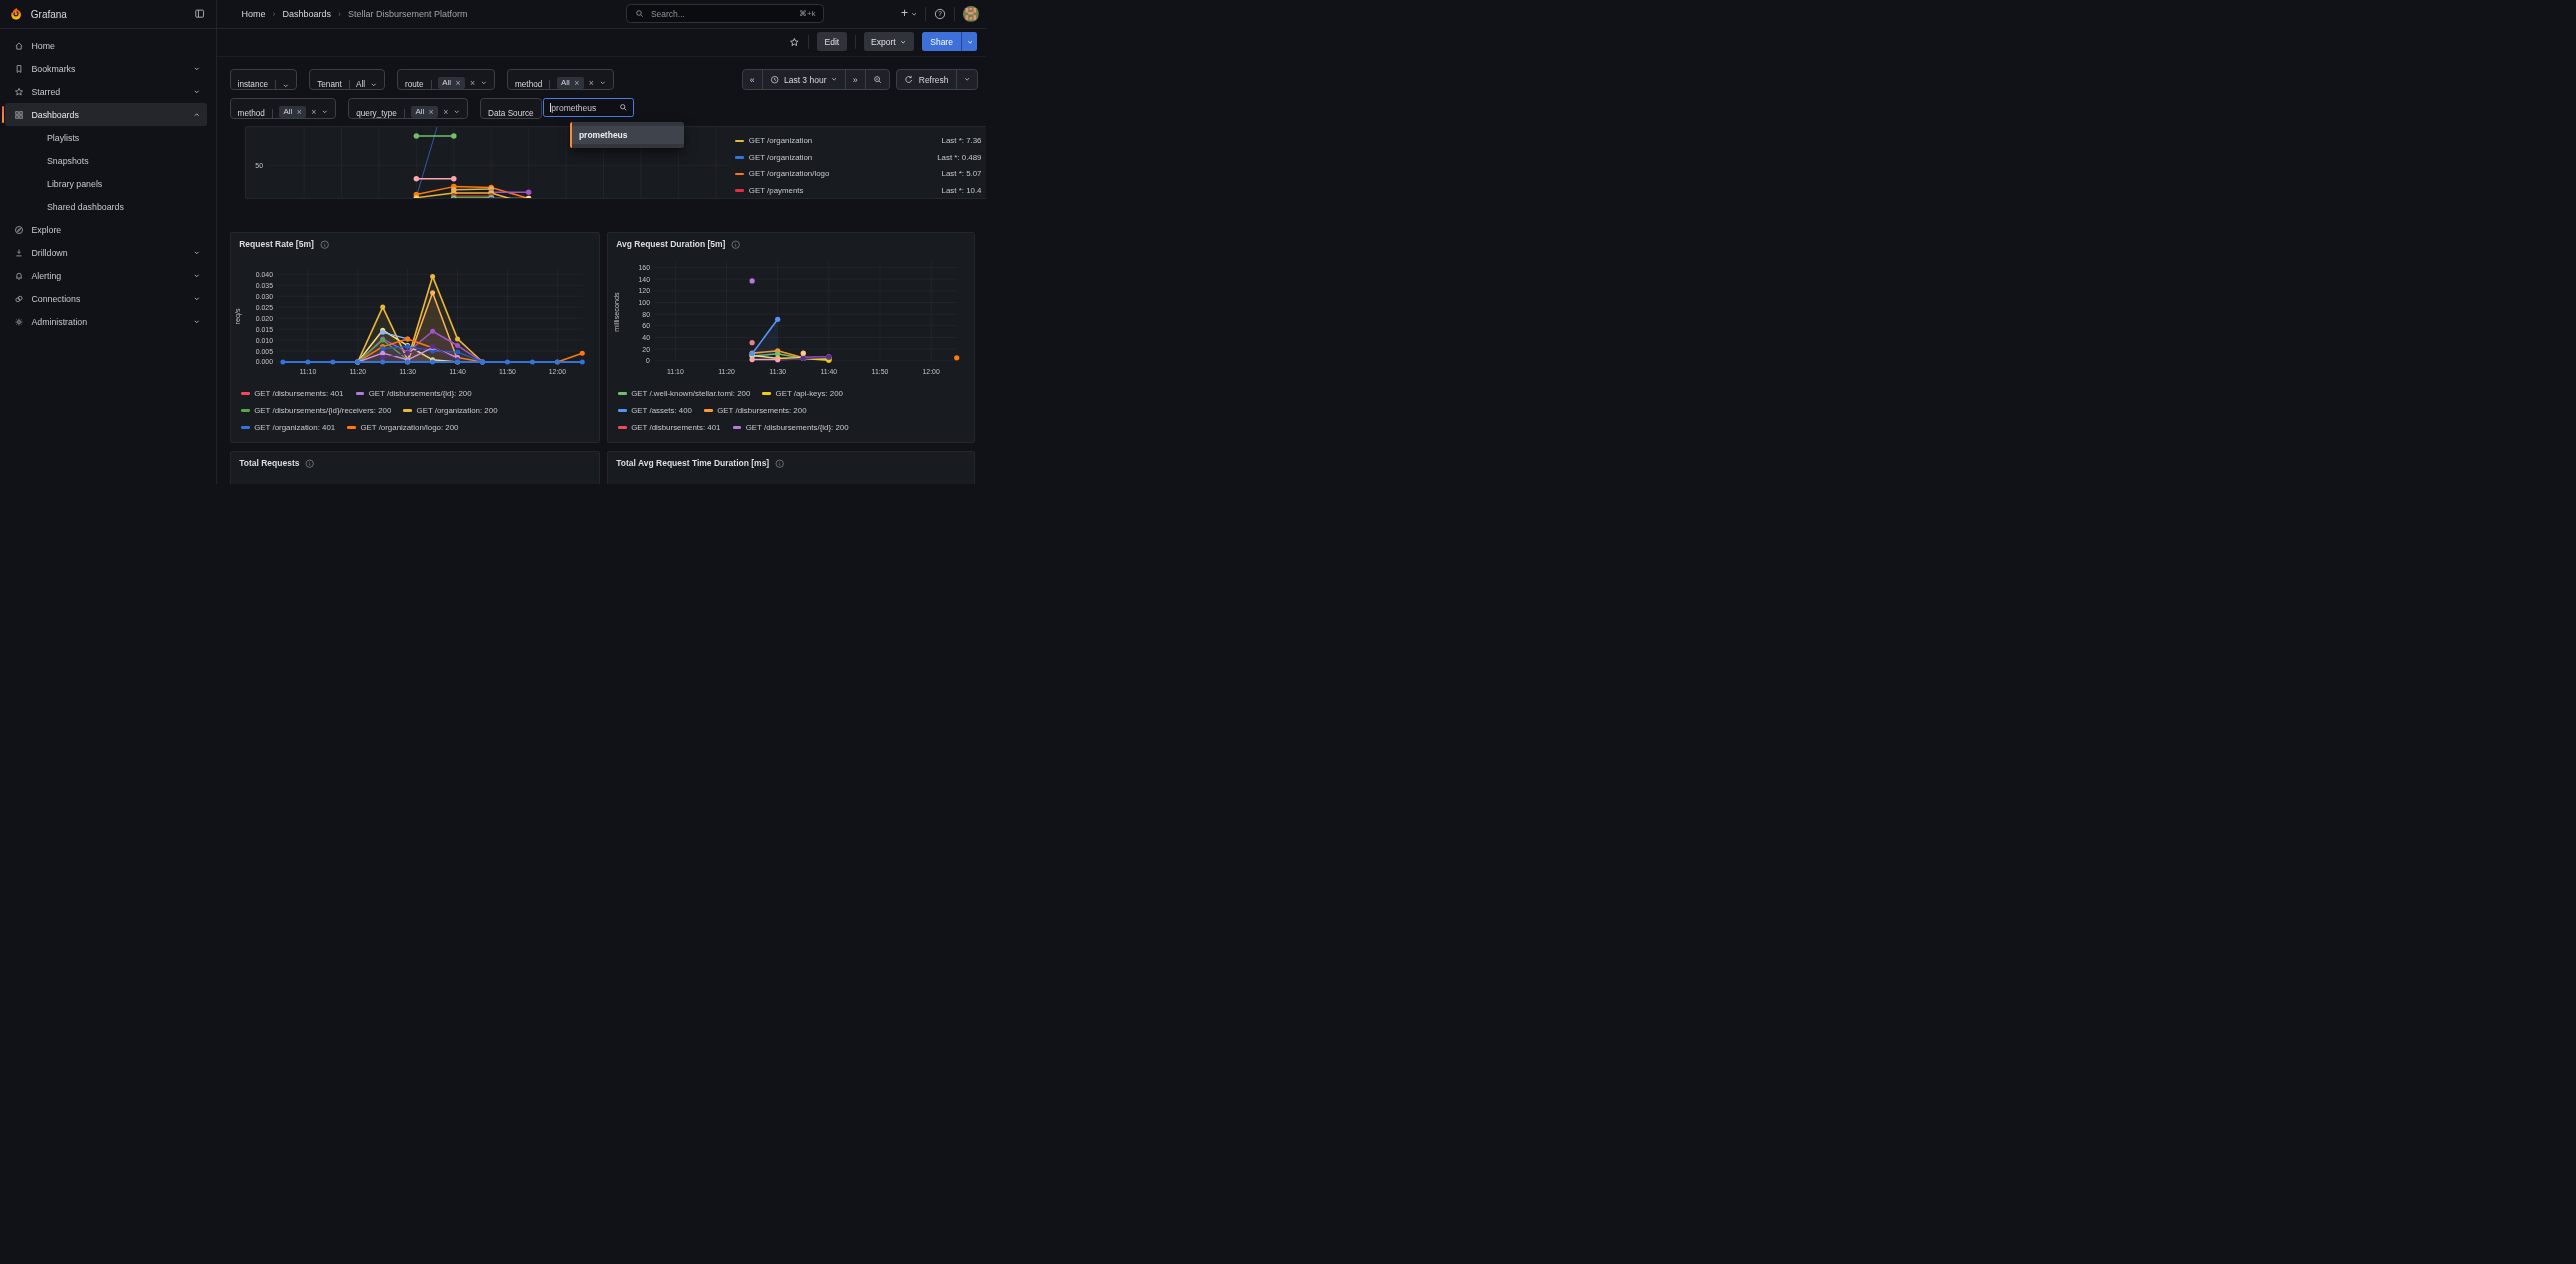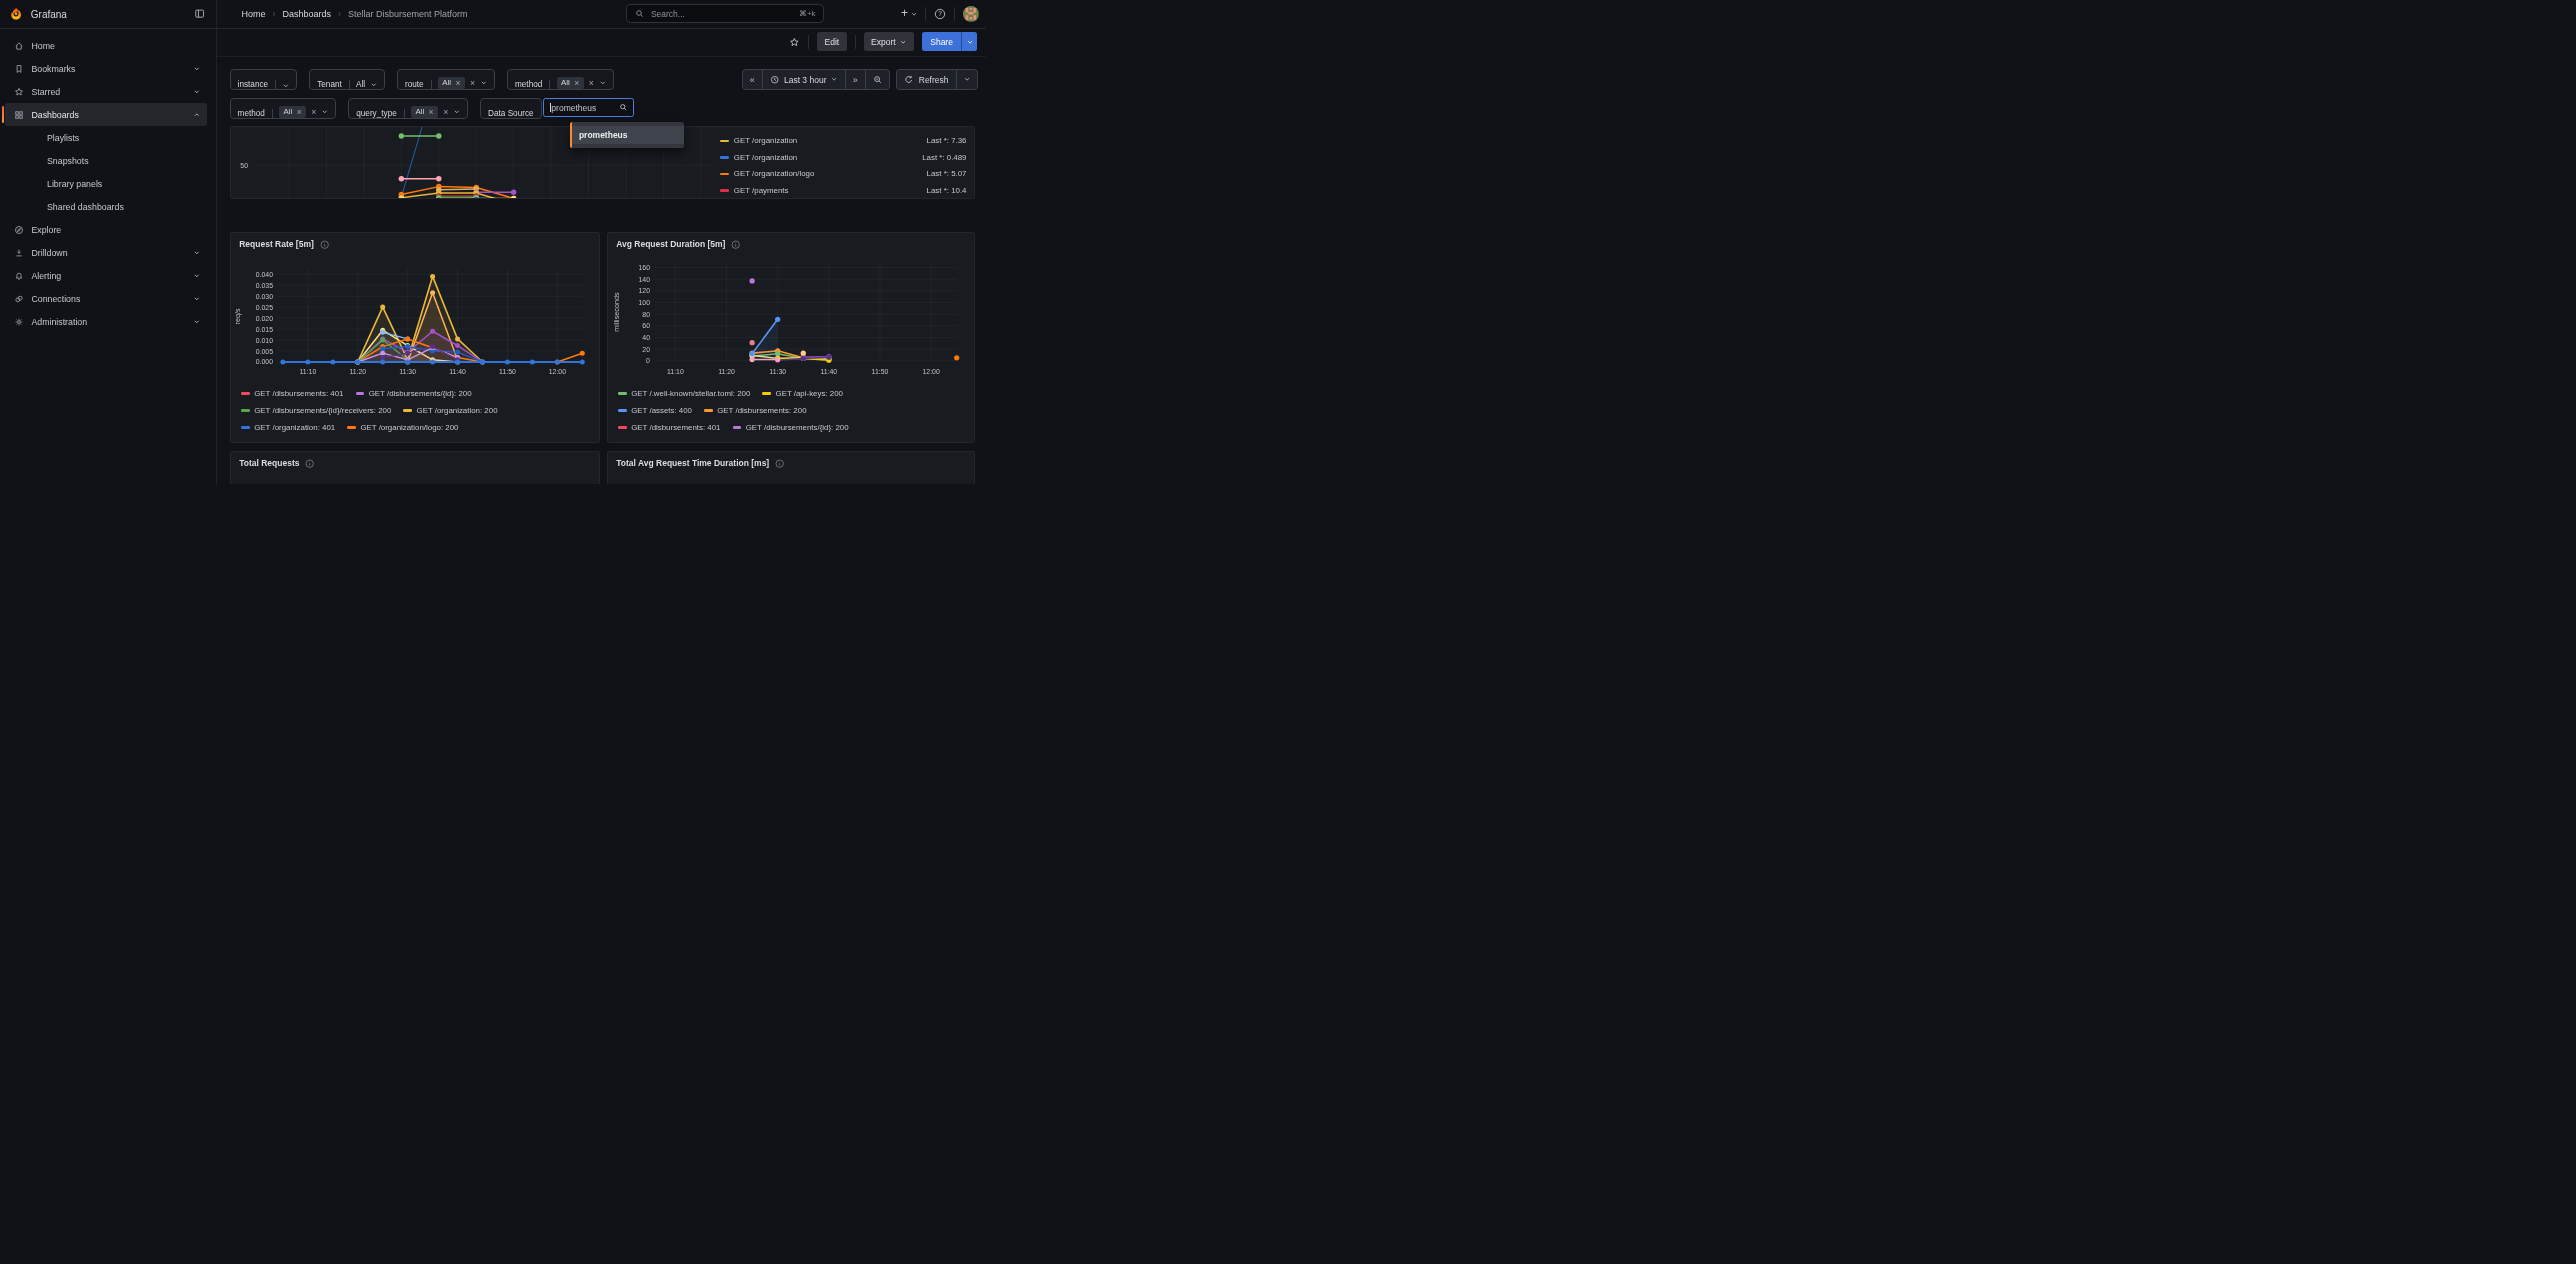--- a/index.html
+++ b/index.html
@@ -460,21 +460,21 @@
             <polyline points="2,3.5 5,6.5 8,3.5"></polyline>
           </svg>
       </span>
     </div>
   </div>
 
   <div class="ds-menu">
     <div class="ds-item">prometheus</div>
   </div>
 
-  <section class="panel" style="left:13px;top:69px;width:745px;height:73px">
+  <section class="panel" style="left:28px;top:69px;width:745px;height:73px">
     <svg id="chart-top" style="position:absolute;left:0;top:0;font-size:13px" width="743" height="96" viewBox="0 0 1182 153">
         <line x1="34" x2="770" y1="124" y2="124" stroke="rgba(204,204,220,0.09)" stroke-width="1"></line>
         <text x="26" y="128" text-anchor="end" font-size="11" class="chart-text">0</text>
         <line x1="34" x2="770" y1="61" y2="61" stroke="rgba(204,204,220,0.09)" stroke-width="1"></line>
         <text x="26" y="65" text-anchor="end" font-size="11" class="chart-text">50</text>
         <line x1="91.5" x2="91.5" y1="0" y2="129" stroke="rgba(204,204,220,0.09)" stroke-width="1"></line>
         <text x="91.5" y="143" text-anchor="middle" font-size="11" class="chart-text">11:10</text>
         <line x1="151.15" x2="151.15" y1="0" y2="129" stroke="rgba(204,204,220,0.09)" stroke-width="1"></line>
         <text x="151.15" y="143" text-anchor="middle" font-size="11" class="chart-text">11:15</text>
         <line x1="210.8" x2="210.8" y1="0" y2="129" stroke="rgba(204,204,220,0.09)" stroke-width="1"></line>

